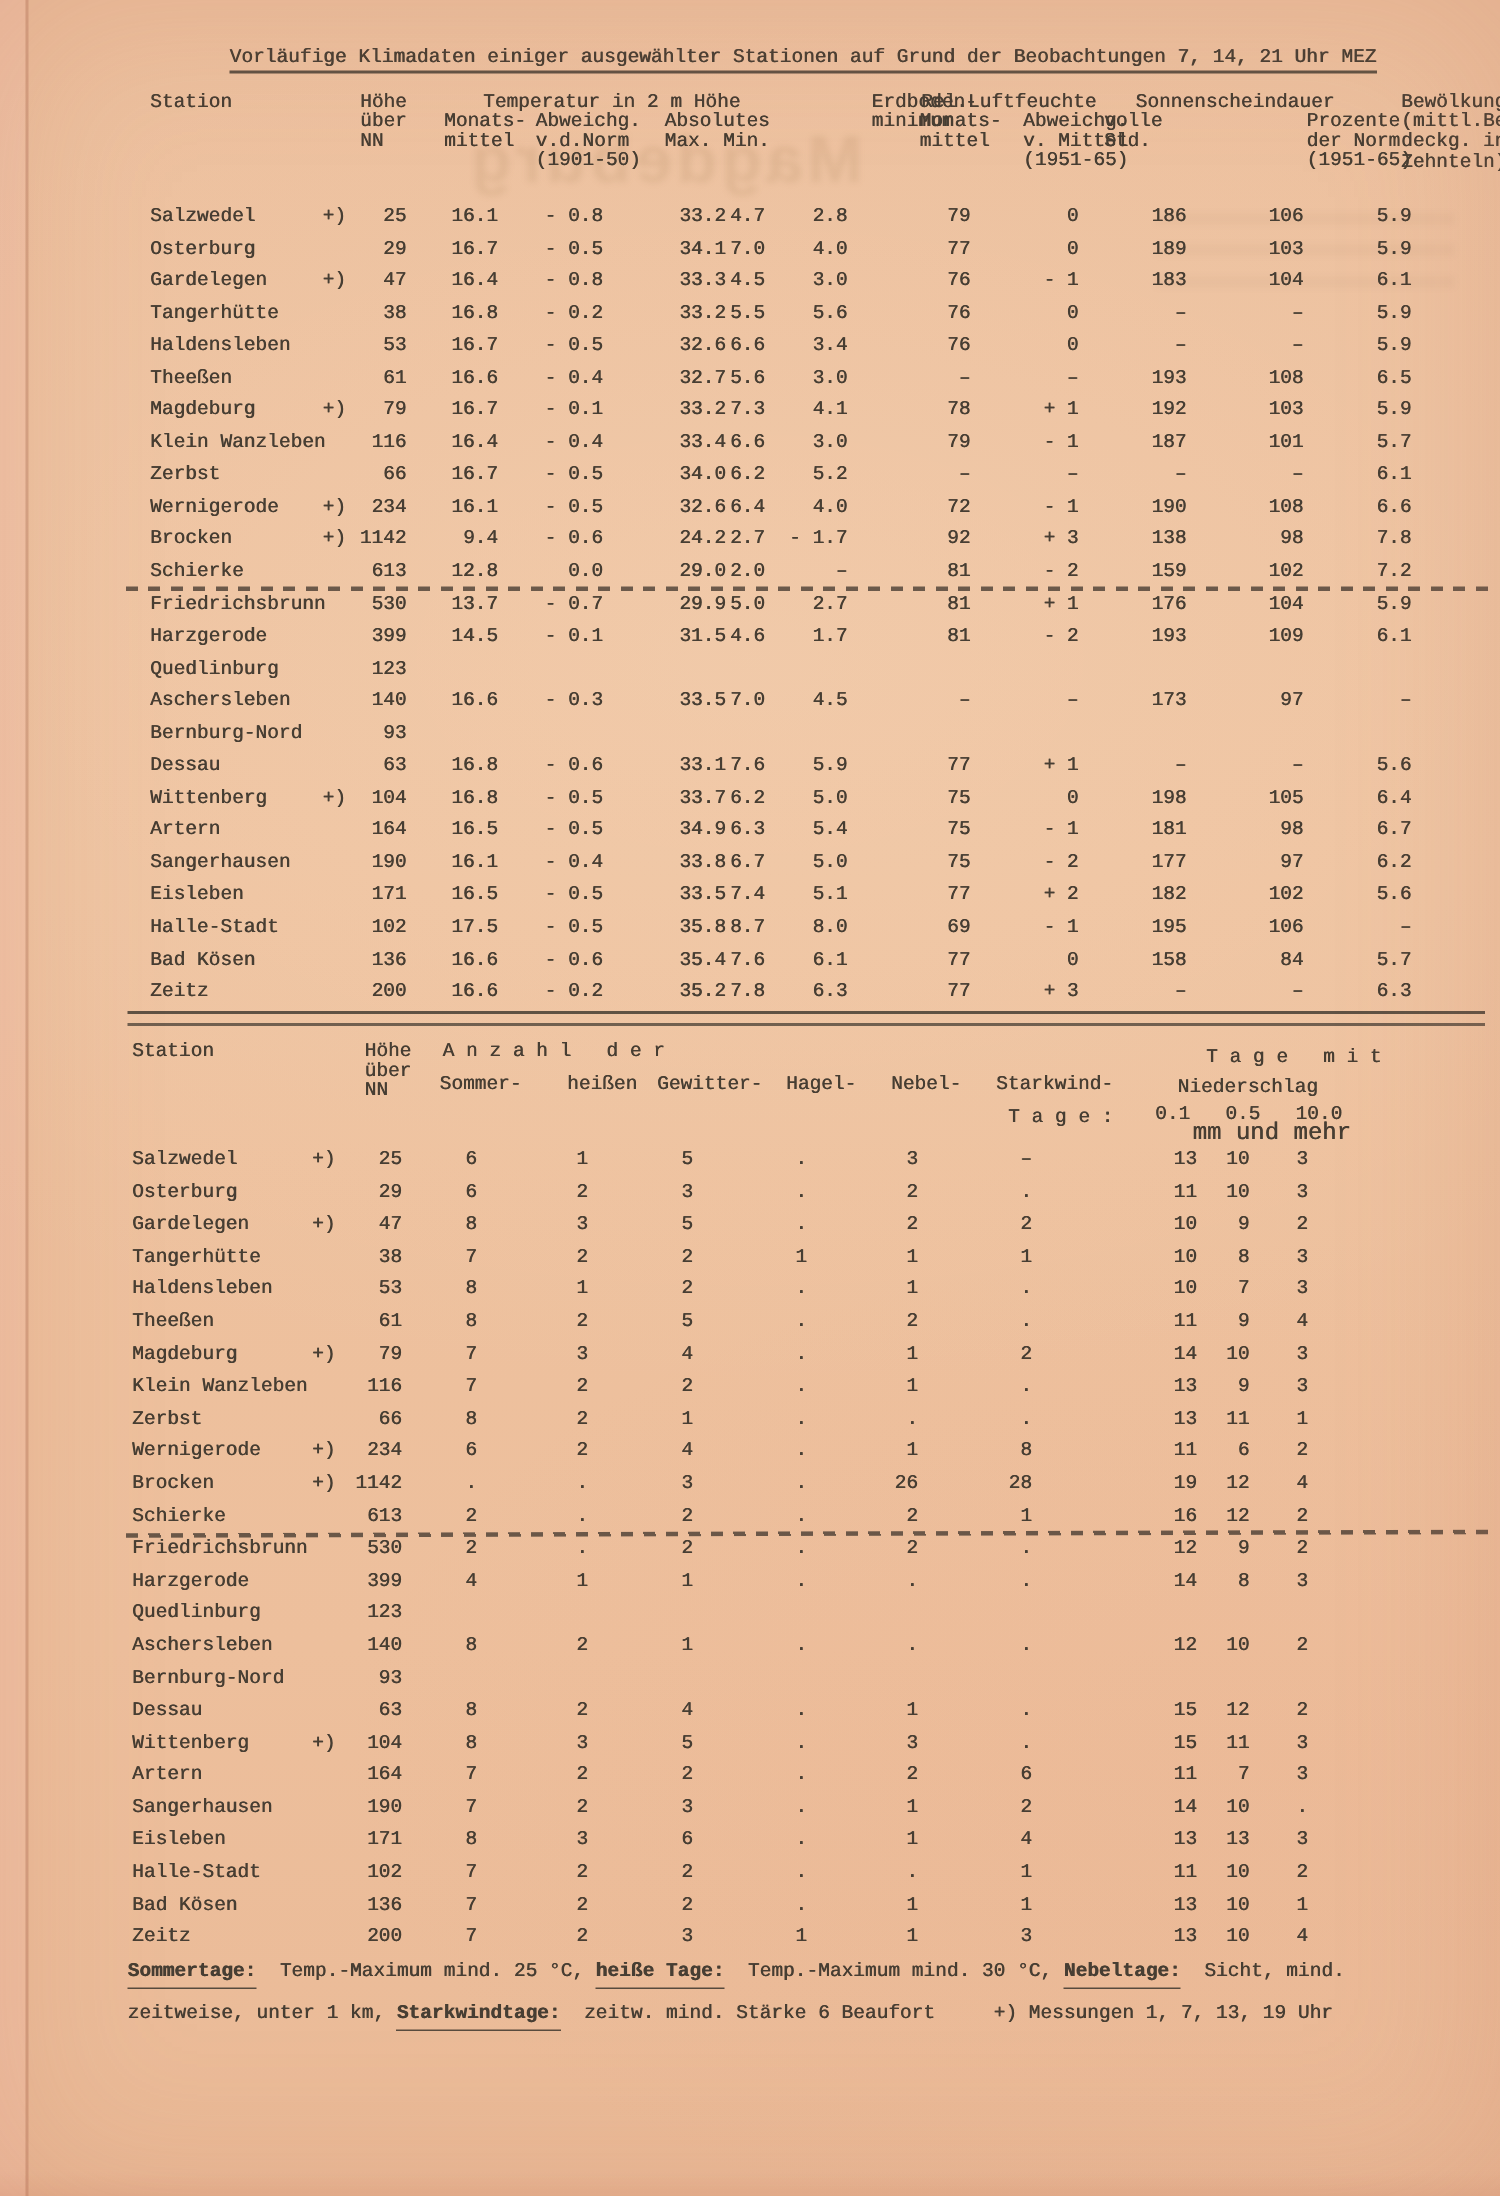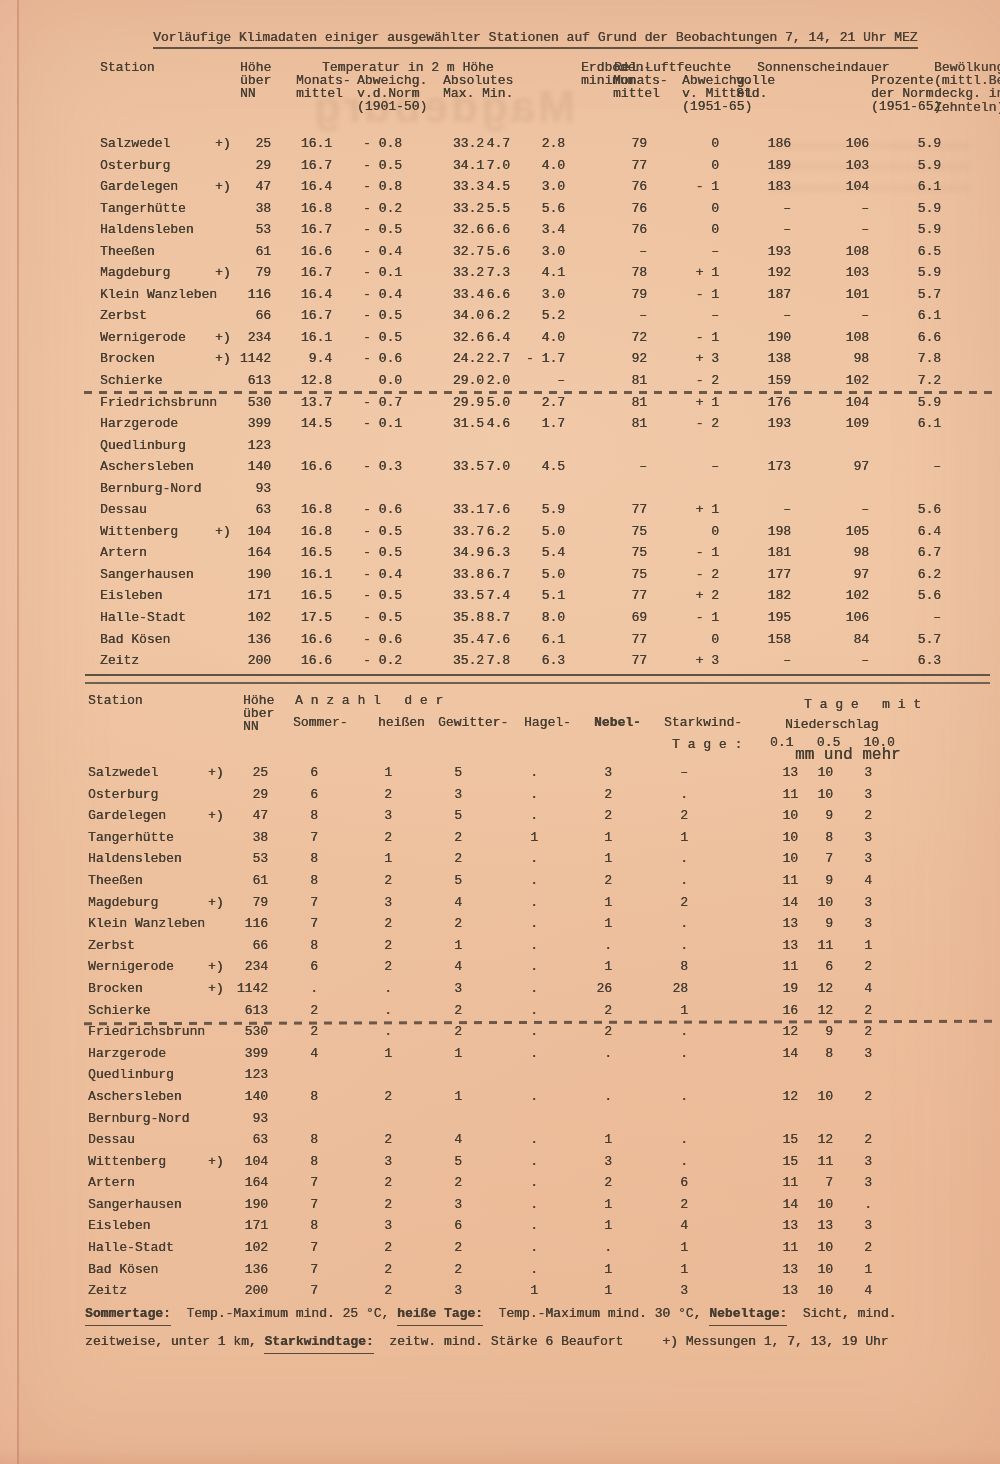--- a/index.html
+++ b/index.html
@@ -492,21 +492,21 @@
 <div>
   <div class="hd" style="left:88px;top:694px;">Station</div>
   <div class="hd" style="left:243px;top:694px;">Höhe
 über
 NN</div>
   <div class="hd nw" style="left:295px;top:694px;">A n z a h l   d e r</div>
   <div class="hd nw" style="left:293px;top:716px;">Sommer-</div>
   <div class="hd nw" style="left:378px;top:716px;">heißen</div>
   <div class="hd nw" style="left:438px;top:716px;">Gewitter-</div>
   <div class="hd nw" style="left:524px;top:716px;">Hagel-</div>
-  <div class="hd nw" style="left:594px;top:716px;font-weight:bold;">Nebel-</div>
+  <div class="hd nw" style="left:594px;top:716px;">Nebel-</div>
   <div class="hd nw" style="left:664px;top:716px;text-align:center;">Starkwind-</div>
   <div class="hd nw" style="left:672px;top:738px;">T a g e :</div>
   <div class="hd nw" style="left:778px;top:698px;margin-left:26px;">T a g e   m i t</div>
   <div class="hd nw" style="left:785px;top:718px;">Niederschlag</div>
   <div class="hd nw" style="left:770px;top:736px;">0.1   0.5   10.0</div>
   <div class="hd nw" style="left:795px;top:749px;font-size:16px;">mm und mehr</div>
 </div>
 
 <div class="tbl t2" id="t2-rows">
     <div class="row">

